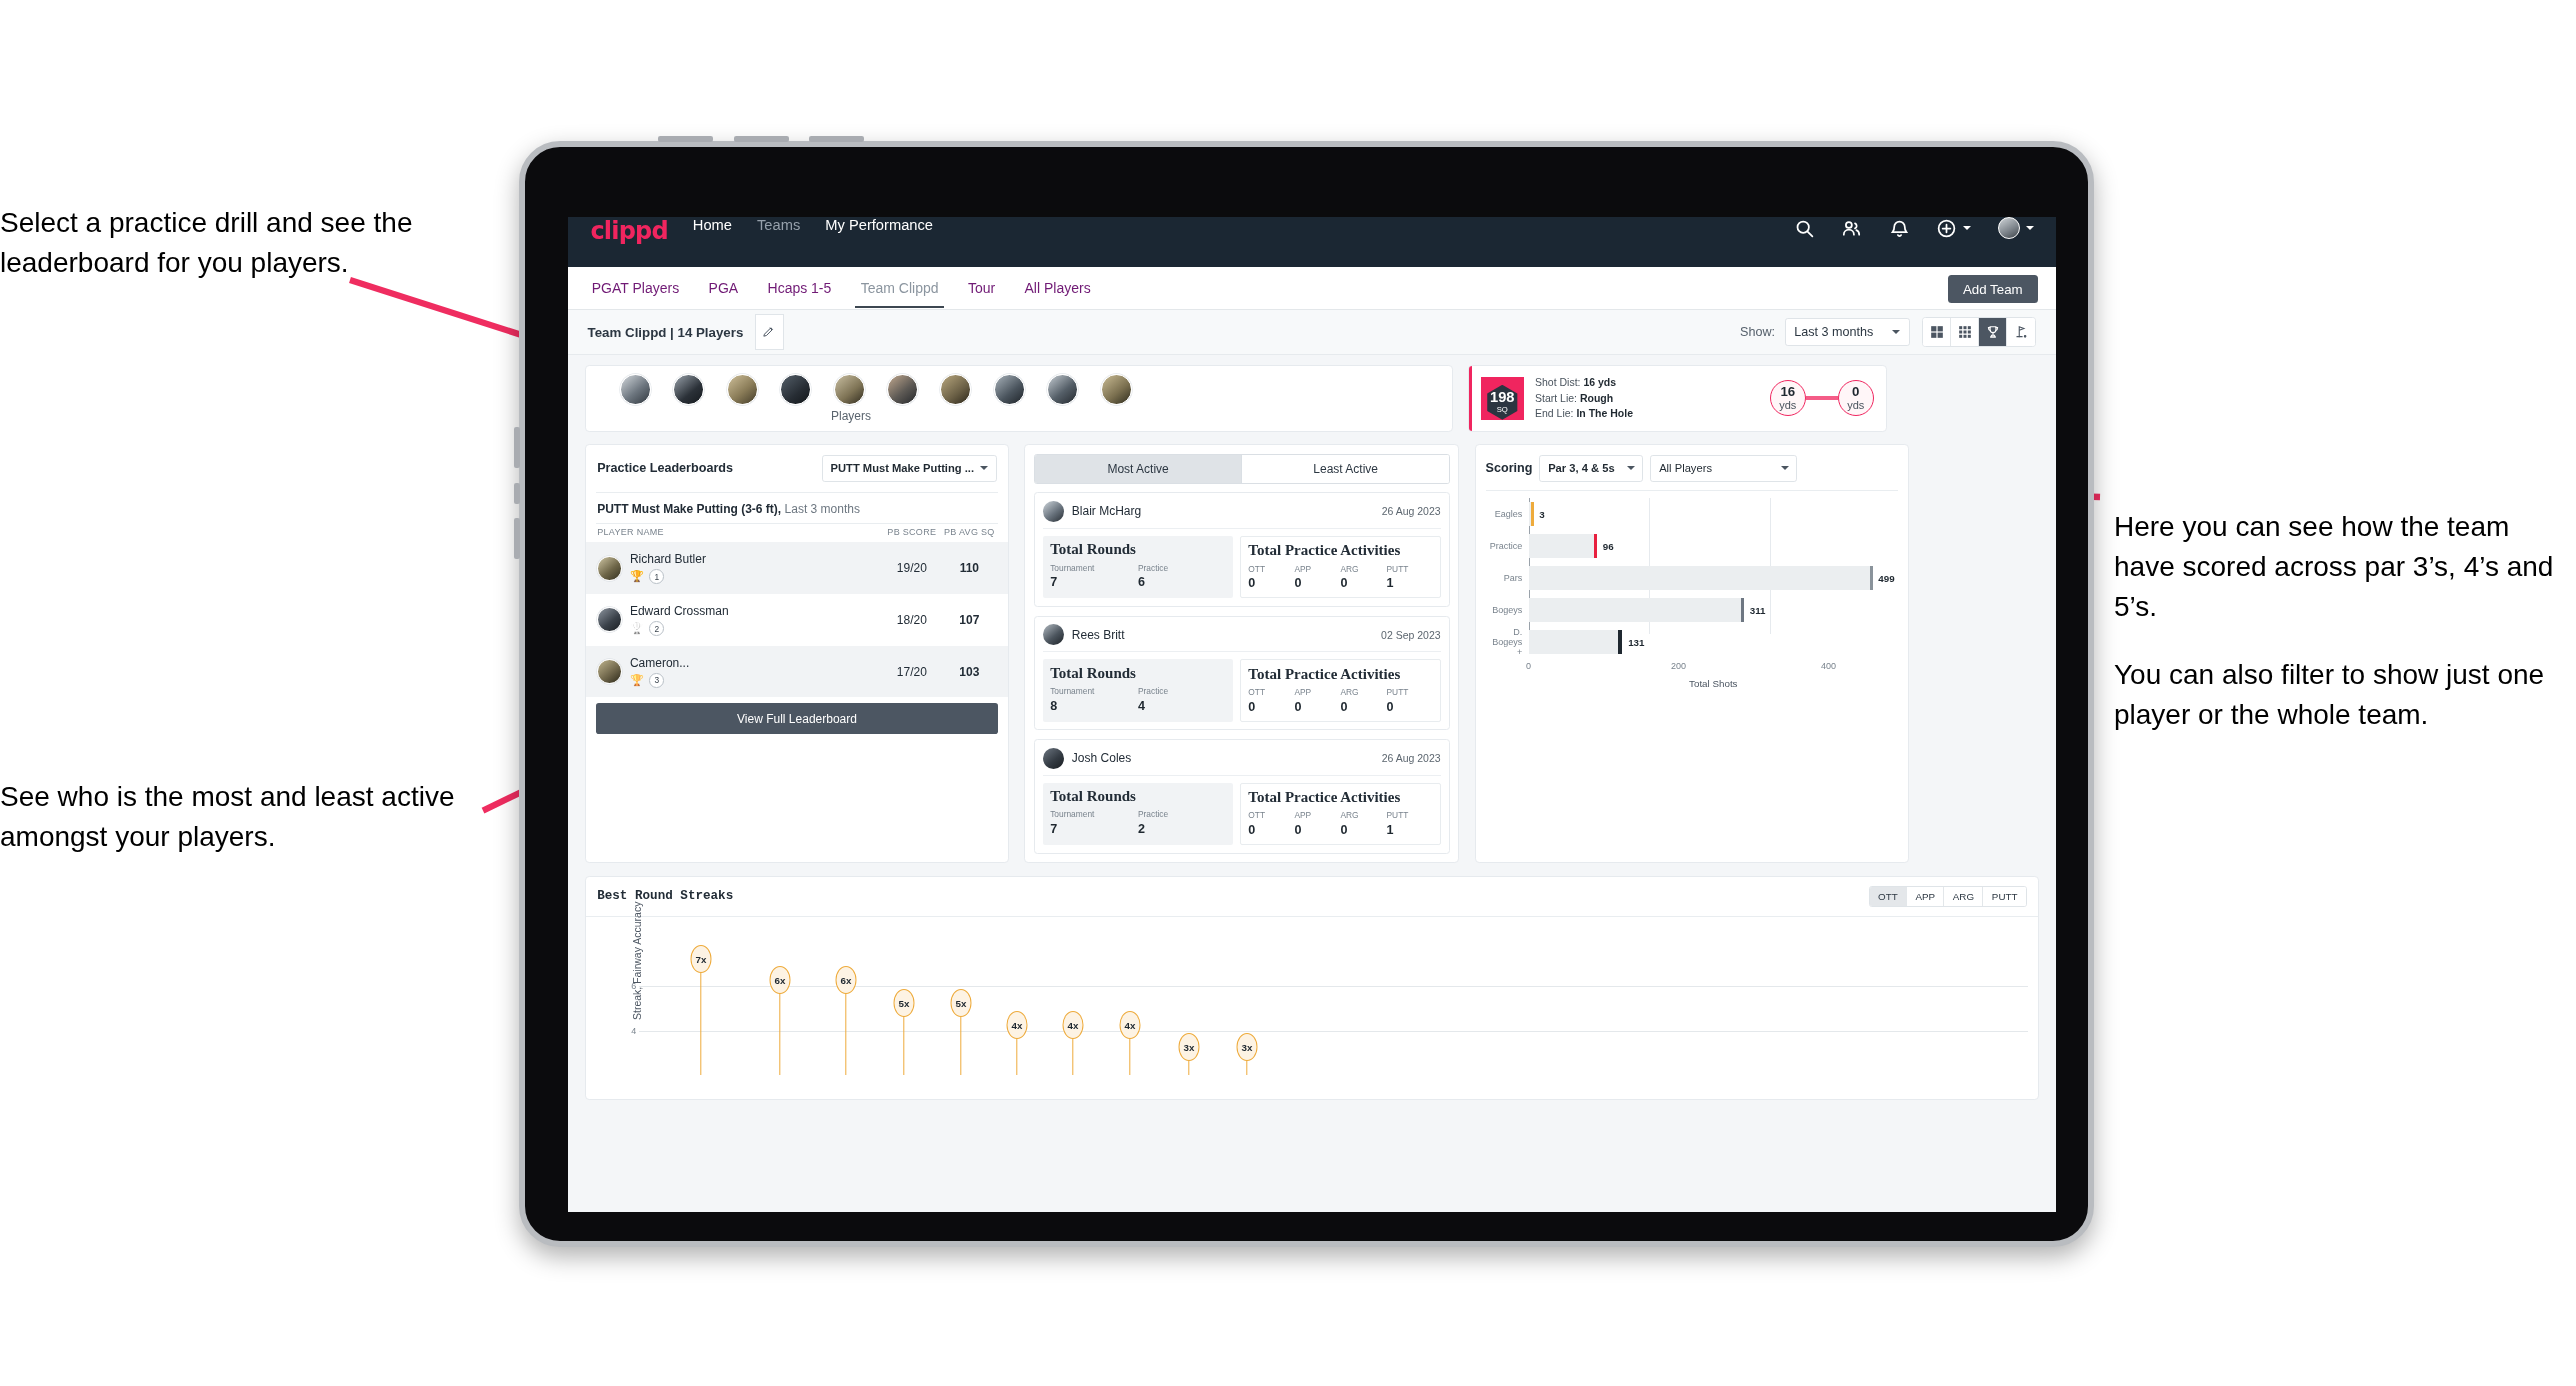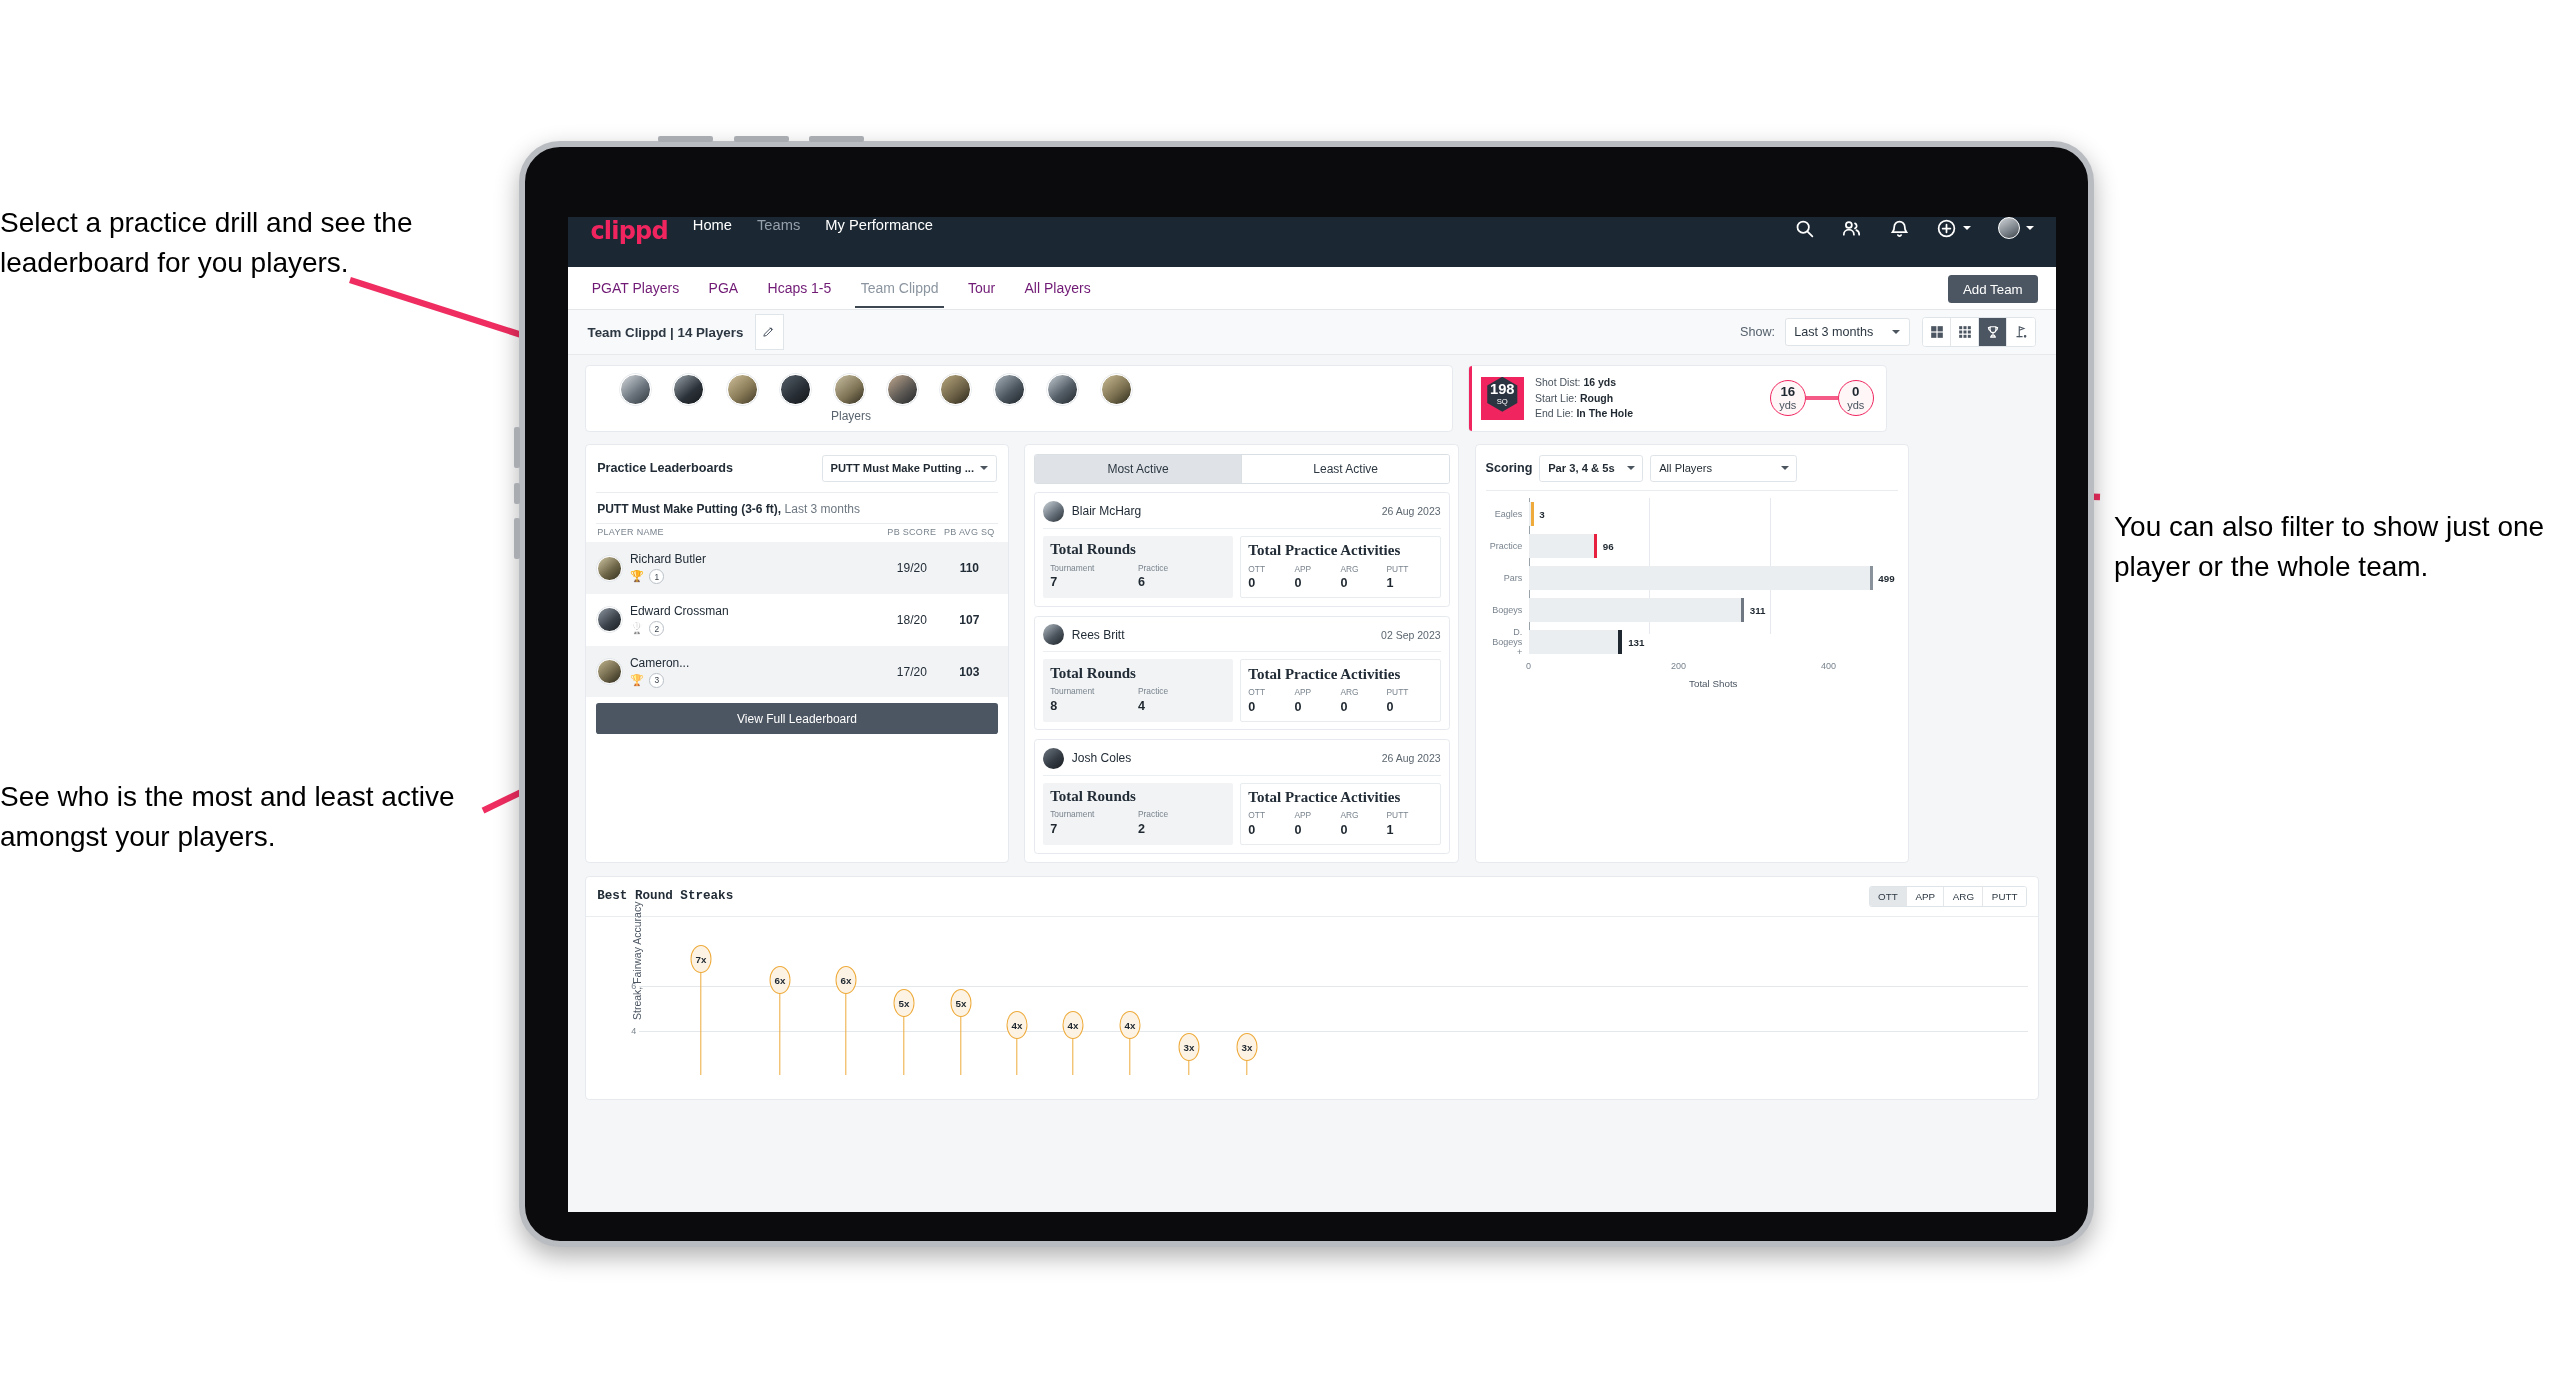--- a/index.html
+++ b/index.html
@@ -118,21 +118,21 @@
 
   
   #row1 { margin-top: 9.8px; align-items: stretch; }
   #players-card { width: 868px; height: 67px; position: relative; overflow: hidden; }
   #players-strip { display: flex; gap: 22.4px; padding: 8.4px 0 0 34px; }
   .pav { width: 31px; height: 31px; border-radius: 50%; border: 1.4px solid #fff; box-shadow: 0 0 0 0.7px #e2e6ea; }
   #players-lbl { text-align: center; font-size: 12px; color: #5a646e; margin-top: 4.2px; margin-right: 336px; }
   #shot-card { width: 419px; height: 67px; padding: 0; overflow: hidden; position: relative; }
   #shot-inner { display: flex; align-items: center; height: 100%; border-left: 3.5px solid #f0255f; padding-left: 8.4px; }
   #sq-badge {
-    width: 43px; height: 43px; background: #f0255f; display: flex; align-items: flex-start; justify-content: center;
+    width: 43px; height: 43px; background: #f0255f; display: flex; align-items: flex-end; justify-content: center;
   }
   #sq-hex {
     width: 35px; height: 35px; background: #2b3541;
     clip-path: polygon(50% 0%, 93% 25%, 93% 75%, 50% 100%, 7% 75%, 7% 25%);
     display: flex; flex-direction: column; align-items: center; justify-content: center;
     color: #fff;
   }
   #sq-num { font-size: 14.7px; font-weight: 700; line-height: 1; }
   #sq-sub { font-size: 7.7px; line-height: 1; margin-top: 1.4px; }
   #shot-lines { margin-left: 11.2px; font-size: 10.5px; color: #49535d; line-height: 1.45; }
@@ -260,20 +260,21 @@
 </head>
 <body>
 
 <div class="annot" id="annot-practice">
   <p>Select a practice drill and see the leaderboard for you players.</p>
 </div>
 <div class="annot" id="annot-active">
   <p>See who is the most and least active amongst your players.</p>
 </div>
 <div class="annot" id="annot-scoring">
+  <p>Here you can see how the team have scored across par 3’s, 4’s and 5’s.</p>
   <p>You can also filter to show just one player or the whole team.</p>
 </div>
 
 <svg class="arrow-svg" viewBox="0 0 3680 1980">
   <defs>
     <marker id="ah" markerWidth="9" markerHeight="9" refX="7.5" refY="4.5" orient="auto">
       <path d="M0,0 L9,4.5 L0,9 z" fill="#ef2d60"></path>
     </marker>
   </defs>
   <path d="M500,400 L1268,646" stroke="#ef2d60" stroke-width="9" fill="none" marker-end="url(#ah)"></path>

